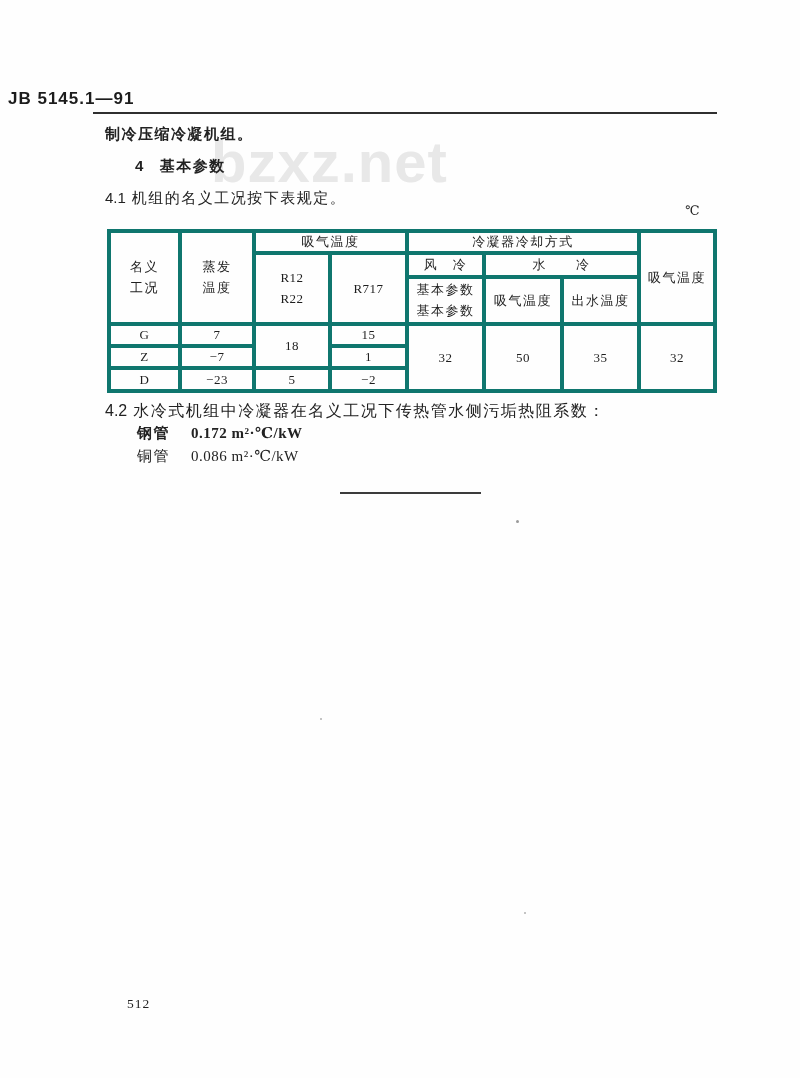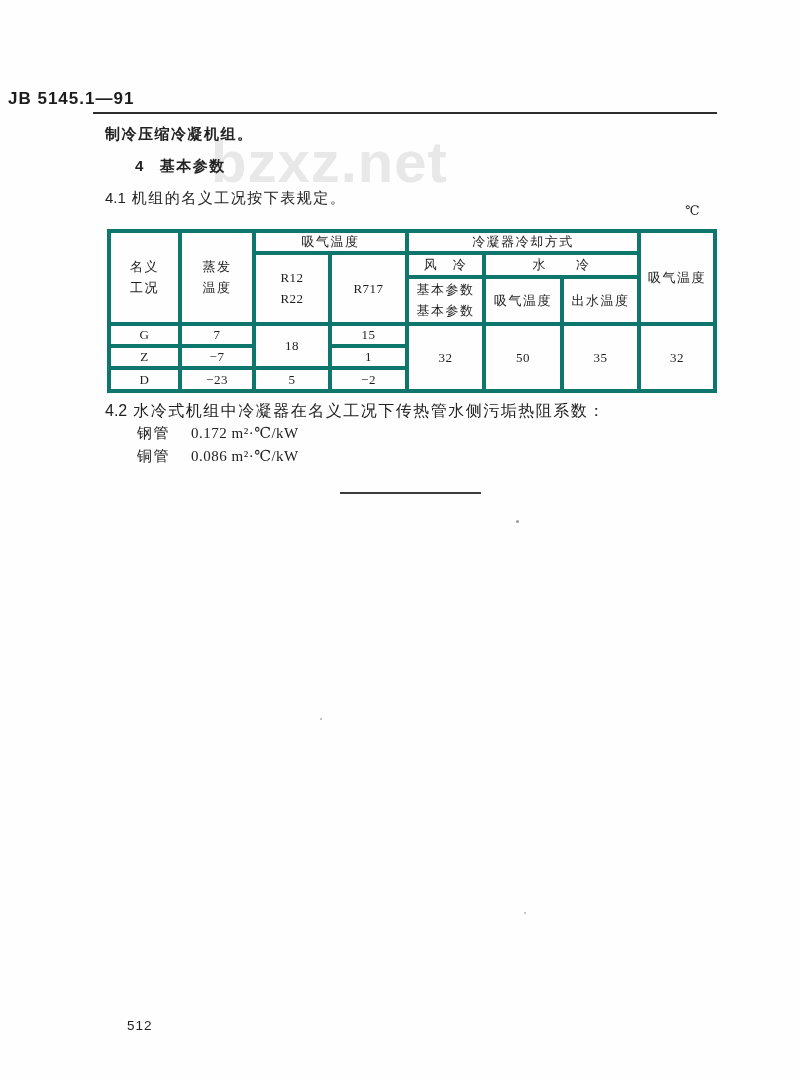--- a/index.html
+++ b/index.html
@@ -50,24 +50,24 @@
     overflow:hidden;
   }
   .ctable .num-cell { letter-spacing:0.5px; font-family:"Liberation Serif",serif; }
   .ctable .l { display:block; line-height:1.55; }
   tr.hrow1 { height:22px; } tr.hrow2 { height:24px; } tr.hrow3 { height:47px; }
   tr.brow  { height:22px; } tr.brow-last { height:23px; }
 
   .c42 { position:absolute; left:105px; top:401px; font-size:16px; letter-spacing:1.5px; }
   .coeff-row { position:absolute; left:137px; font-size:15px; letter-spacing:0.5px; }
   .coeff-row .label { display:inline-block; width:54px; letter-spacing:1.5px; }
-  .coeff-row.r1 { top:424px; }
+  .coeff-row.r1 { top:424px;font-weight:bold; }
   .coeff-row.r2 { top:447px; }
   .mid-rule { position:absolute; left:340px; top:492px; width:141px; height:2px; background:#3c3c3c; }
-  .page-number { position:absolute; left:127px; top:1018px; font-size:13.5px; letter-spacing:1px; font-family:Liberation Sans, sans-serif; }
+  .page-number { position:absolute; left:127px; top:996px; font-size:13.5px; letter-spacing:1px; font-family:Liberation Serif, serif; }
   .speck { position:absolute; background:#9a9a9a; border-radius:50%; }
   .speck.s1 { left:516px; top:520px; width:3px; height:3px; }
   .speck.s2 { left:320px; top:718px; width:2px; height:2px; background:#b0b0b0; }
   .speck.s3 { left:524px; top:912px; width:2px; height:2px; background:#b0b0b0; }
 </style>
 </head>
 <body>
 
 <div class="page">
 

